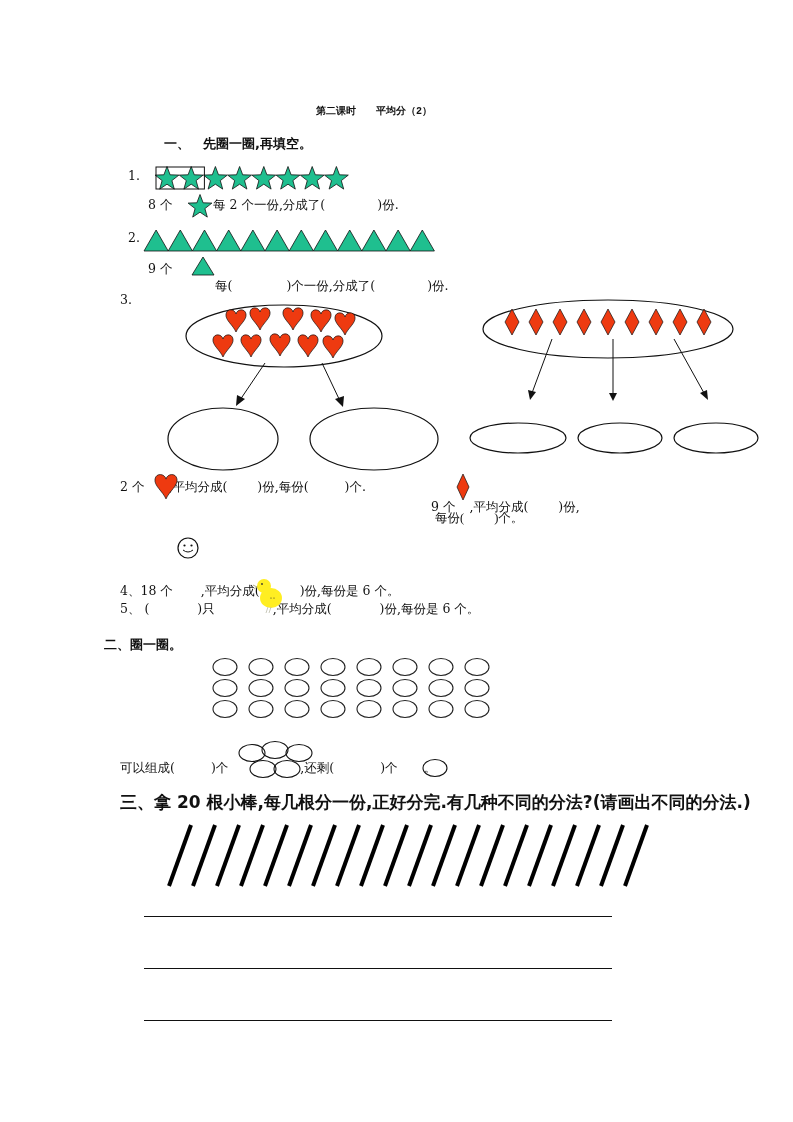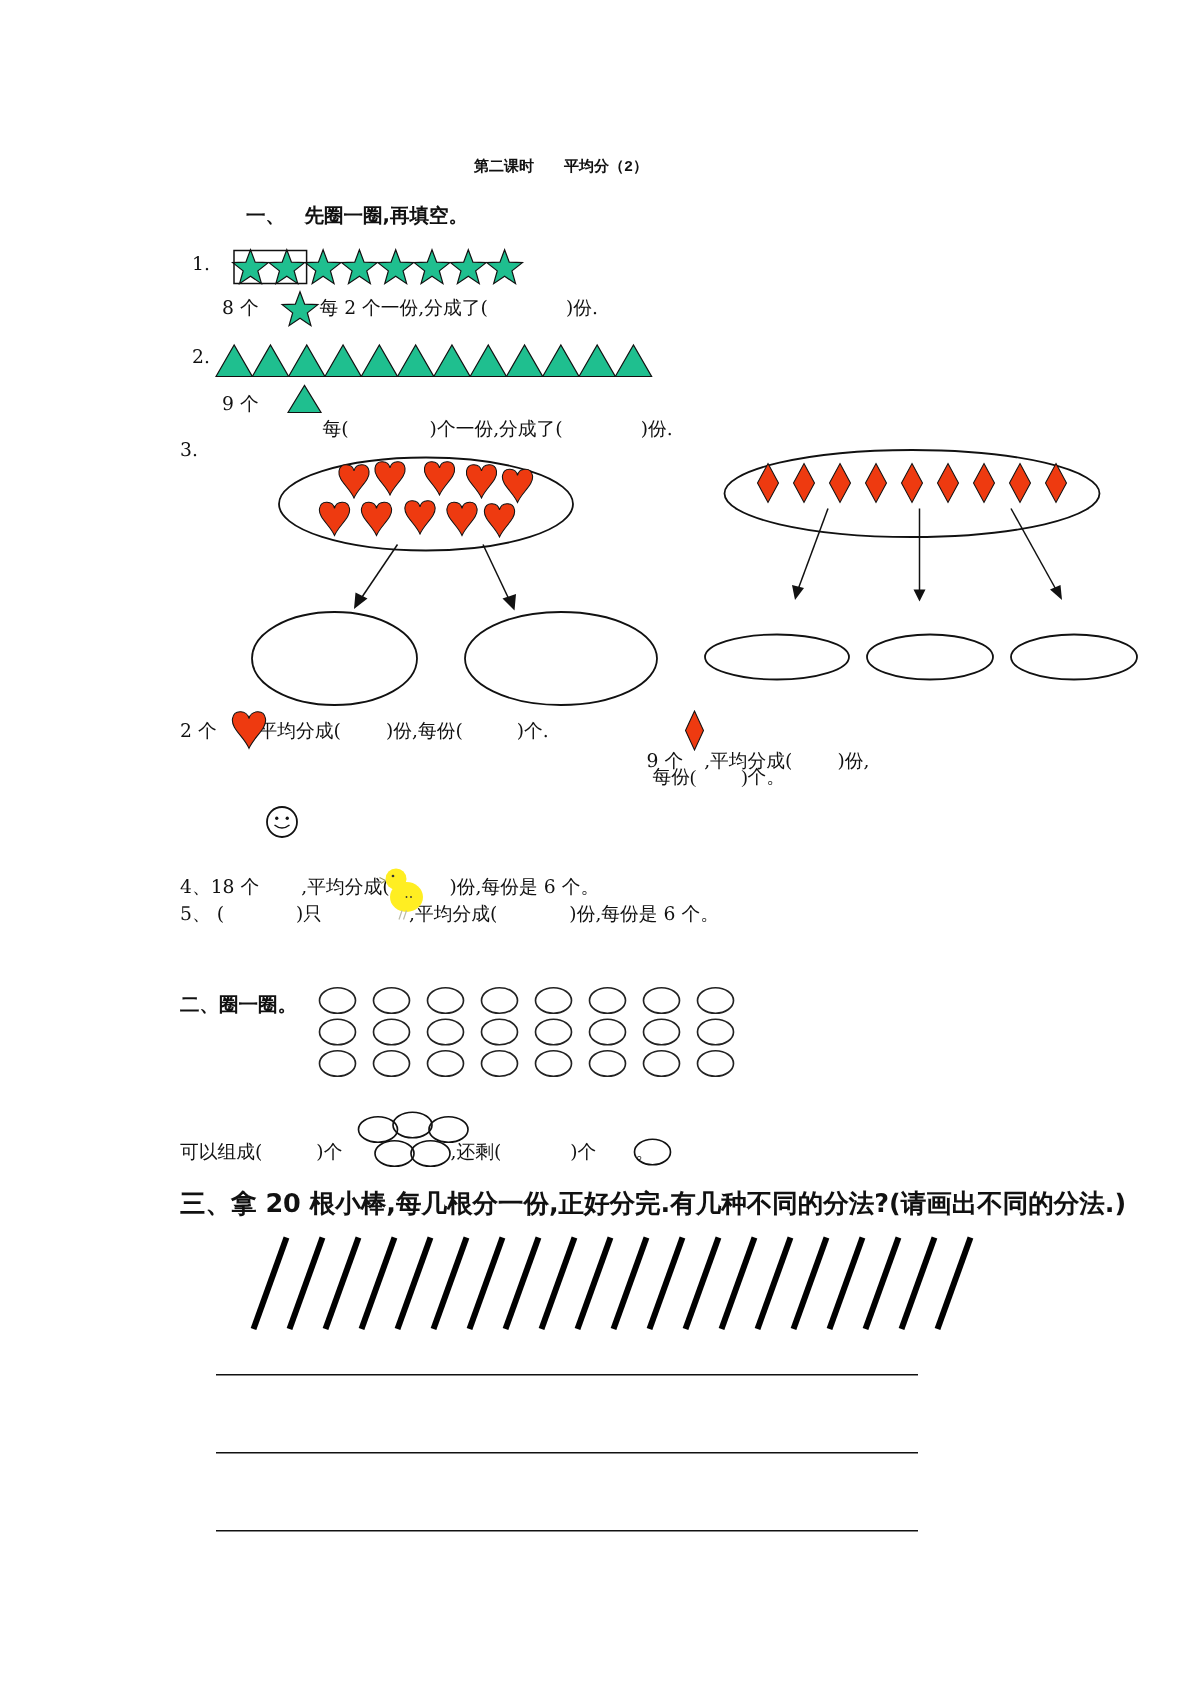--- a/index.html
+++ b/index.html
@@ -141,21 +141,21 @@
 <svg style="left:252px;top:574px;" width="40" height="42">
   <ellipse cx="19" cy="24" rx="11" ry="10" fill="#ffee22"></ellipse>
   <circle cx="12" cy="12" r="7" fill="#ffee22"></circle>
   <circle cx="10" cy="10" r="0.9" fill="#333"></circle>
   <path d="M5 13 L1 11 M5 13 L2 15" stroke="#996" stroke-width="0.8"></path>
   <circle cx="19" cy="24" r="0.6" fill="#333"></circle>
   <circle cx="22" cy="24" r="0.6" fill="#333"></circle>
   <path d="M16 33 L14 39 M19 33 L17 39" stroke="#bba" stroke-width="0.8"></path>
 </svg>
 
-<div class="abs bold" style="left:120px;top:636px;font-size:13px;margin-top:25px;">二、圈一圈。</div>
+<div class="abs bold" style="left:104px;top:636px;font-size:13px;">二、圈一圈。</div>
 <svg id="oval-grid" style="left:200px;top:650px;" width="300" height="75">
     <ellipse cx="25" cy="17" rx="12" ry="8.5" fill="none" stroke="#222" stroke-width="1.1"></ellipse>
     <ellipse cx="61" cy="17" rx="12" ry="8.5" fill="none" stroke="#222" stroke-width="1.1"></ellipse>
     <ellipse cx="97" cy="17" rx="12" ry="8.5" fill="none" stroke="#222" stroke-width="1.1"></ellipse>
     <ellipse cx="133" cy="17" rx="12" ry="8.5" fill="none" stroke="#222" stroke-width="1.1"></ellipse>
     <ellipse cx="169" cy="17" rx="12" ry="8.5" fill="none" stroke="#222" stroke-width="1.1"></ellipse>
     <ellipse cx="205" cy="17" rx="12" ry="8.5" fill="none" stroke="#222" stroke-width="1.1"></ellipse>
     <ellipse cx="241" cy="17" rx="12" ry="8.5" fill="none" stroke="#222" stroke-width="1.1"></ellipse>
     <ellipse cx="277" cy="17" rx="12" ry="8.5" fill="none" stroke="#222" stroke-width="1.1"></ellipse>
     <ellipse cx="25" cy="38" rx="12" ry="8.5" fill="none" stroke="#222" stroke-width="1.1"></ellipse>

